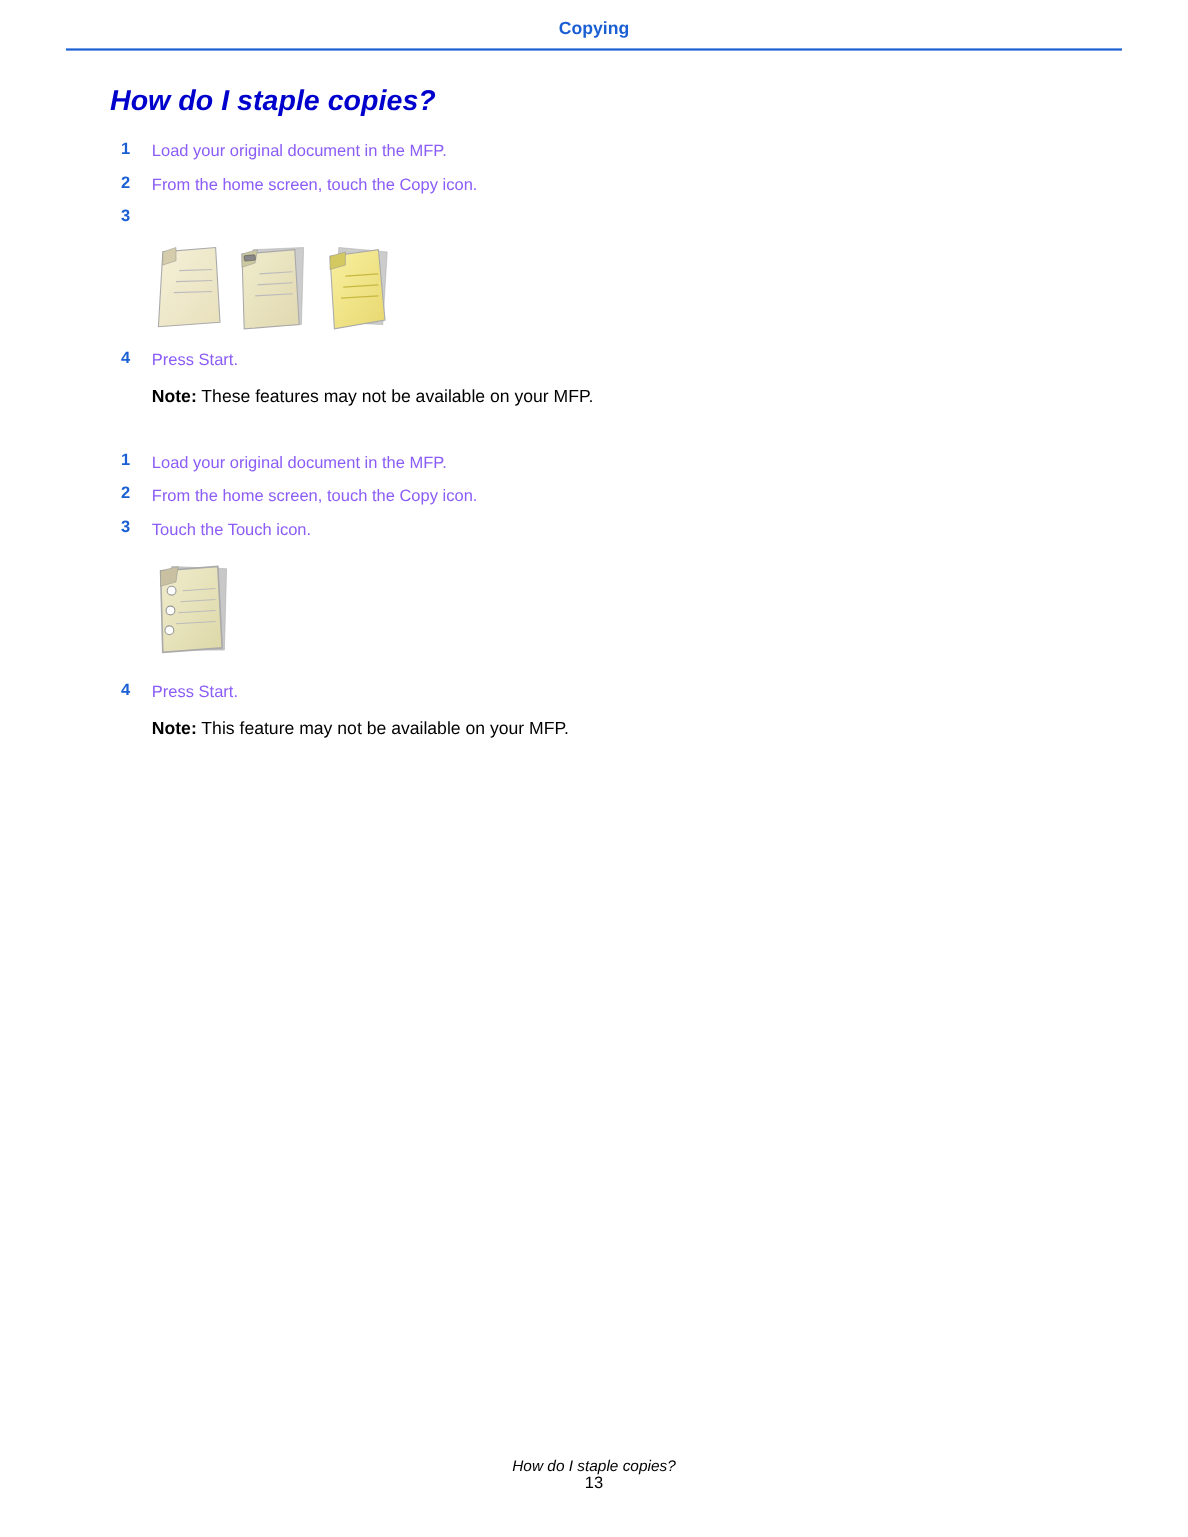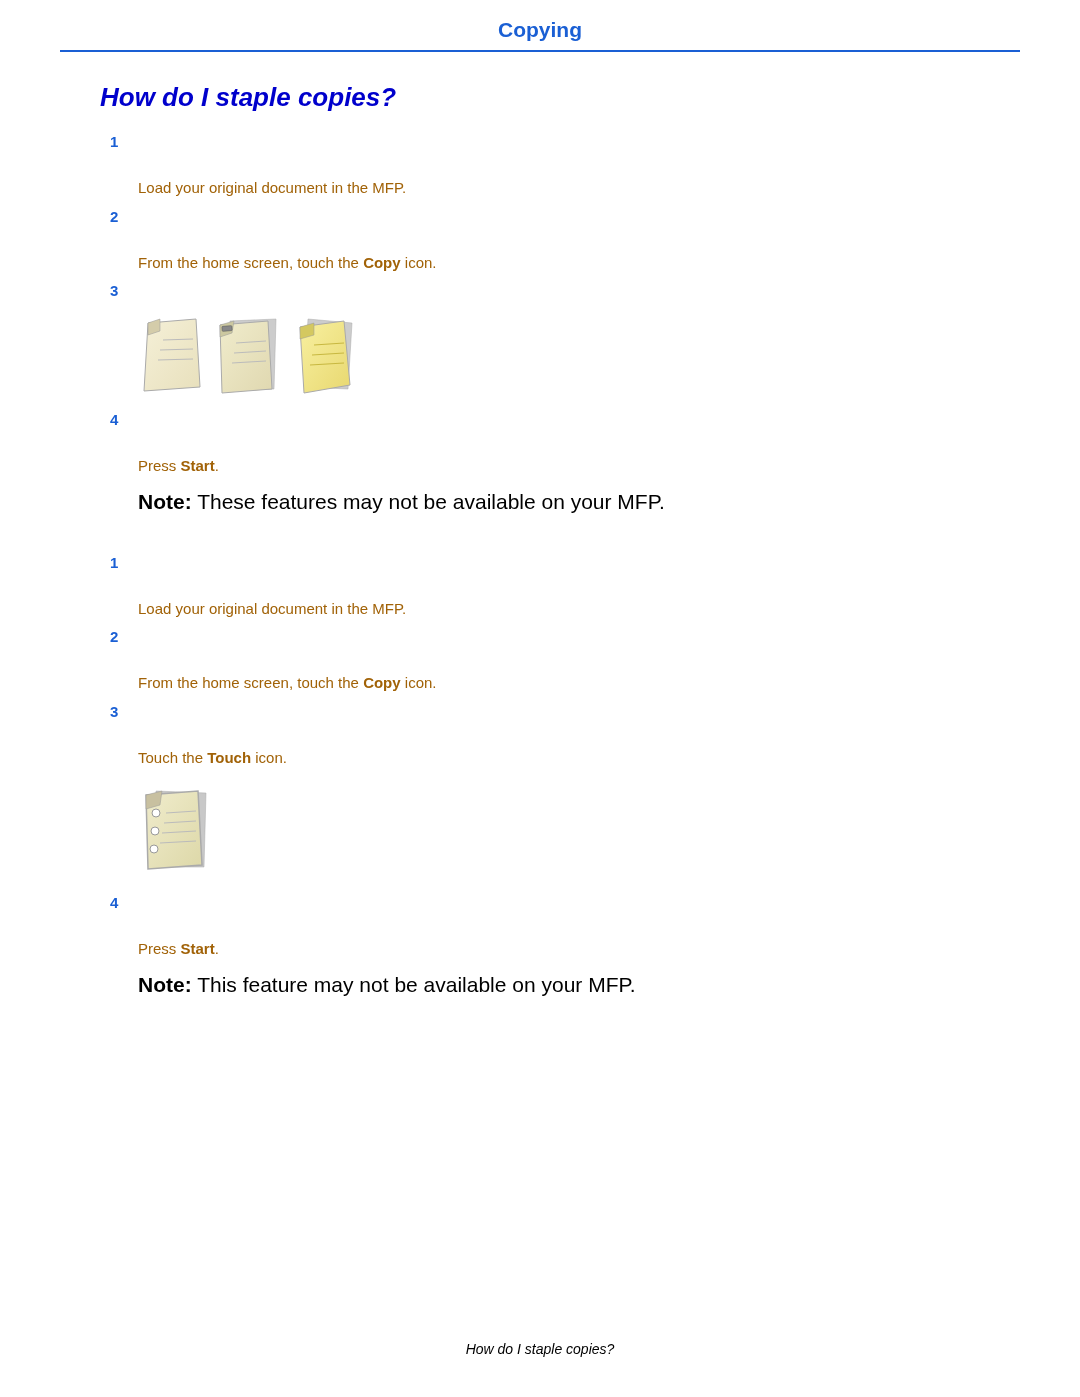--- a/index.html
+++ b/index.html
@@ -20,21 +20,21 @@
 
     .page-header {
       text-align: center;
       padding: 18px 0 8px 0;
       border-bottom: 2px solid #1a5fd4;
       margin: 0 60px;
     }
 
     .page-header-title {
       color: #1a5fd4;
-      font-size: 21px;
+      font-size: 16px;
       font-weight: bold;
     }
 
     .content {
       padding: 30px 80px 80px 100px;
     }
 
     .section {
       margin-bottom: 40px;
     }
@@ -63,27 +63,26 @@
     .step-number {
       color: #1a5fd4;
       font-weight: bold;
       font-size: 15px;
       min-width: 28px;
       padding-top: 0px;
     }
 
     .step-text {
       font-size: 15px;
-      color: #a16207;
+      color: #8b5cf6;
       line-height: 1.5;
-      margin-top: 44px;
     }
 
     .step-text b {
-      font-weight: bold;
+      font-weight: normal;
     }
 
     .staple-images {
       display: flex;
       gap: 8px;
       margin: 16px 0 16px 38px;
       align-items: flex-end;
     }
 
     
@@ -97,21 +96,21 @@
       margin: 16px 0 16px 38px;
     }
 
     .punch-icon {
       width: 80px;
       height: 90px;
     }
 
     .note-block {
       margin: 12px 0 12px 38px;
-      font-size: 21px;
+      font-size: 16px;
       color: #000;
     }
 
     .note-block b {
       font-weight: bold;
     }
 
     .page-footer {
       position: absolute;
       bottom: 40px;
@@ -275,13 +274,14 @@
 
     <div class="note-block">
       <b>Note:</b><span> This feature may not be available on your MFP.</span>
     </div>
   </div>
 
 </div>
 
 <div class="page-footer">
   <div class="footer-text">How do I staple copies?</div>
+  <div class="footer-page">13</div>
 </div>
 
 </body></html>

